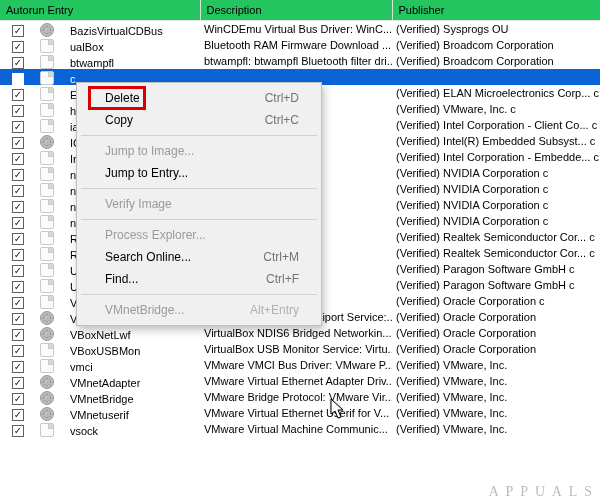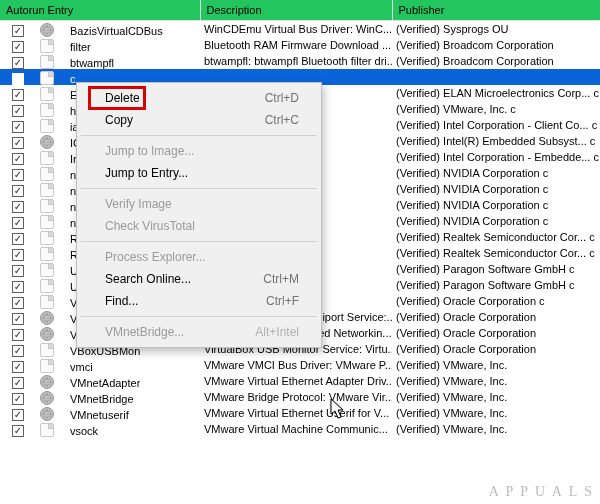--- a/index.html
+++ b/index.html
@@ -124,21 +124,21 @@
           </div>
         </td>
         <td>WinCDEmu Virtual Bus Driver: WinC...</td>
         <td>(Verified) Sysprogs OU</td>
       </tr>
       <tr class="row">
         <td>
           <div class="cell-entry">
             <span class="chk on"></span>
             <span class="icon file"></span>
-            <span class="name">filter</span>
+            <span class="name">ualBox</span>
           </div>
         </td>
         <td>Bluetooth RAM Firmware Download ...</td>
         <td>(Verified) Broadcom Corporation</td>
       </tr>
       <tr class="row">
         <td>
           <div class="cell-entry">
             <span class="chk on"></span>
             <span class="icon file"></span>
@@ -420,41 +420,37 @@
   </div>
   <div class="mi">
     <span>Jump to Entry...</span>
       <span></span>
   </div>
   <div class="mi sep"></div>
   <div class="mi disabled">
     <span>Verify Image</span>
       <span></span>
   </div>
-  <div class="mi disabled">
-    <span>Check VirusTotal</span>
-      <span></span>
-  </div>
   <div class="mi sep"></div>
   <div class="mi disabled">
     <span>Process Explorer...</span>
       <span></span>
   </div>
   <div class="mi">
     <span>Search Online...</span>
     <span class="sc">Ctrl+M</span>
   </div>
   <div class="mi">
     <span>Find...</span>
     <span class="sc">Ctrl+F</span>
   </div>
   <div class="mi sep"></div>
   <div class="mi disabled">
     <span>VMnetBridge...</span>
-    <span class="sc">Alt+Intel</span>
+    <span class="sc">Alt+Entry</span>
   </div>
 </div>
 
 <div class="callout"></div>
 
 <svg class="cursor" width="16" height="22" viewBox="0 0 16 22">
   <path d="M1 1 L1 16 L5 13 L8 20 L11 19 L8 12 L13 12 Z" fill="#fff" stroke="#000" stroke-width="1"></path>
 </svg>
 
 <div class="watermark">A P P U A L S</div>

